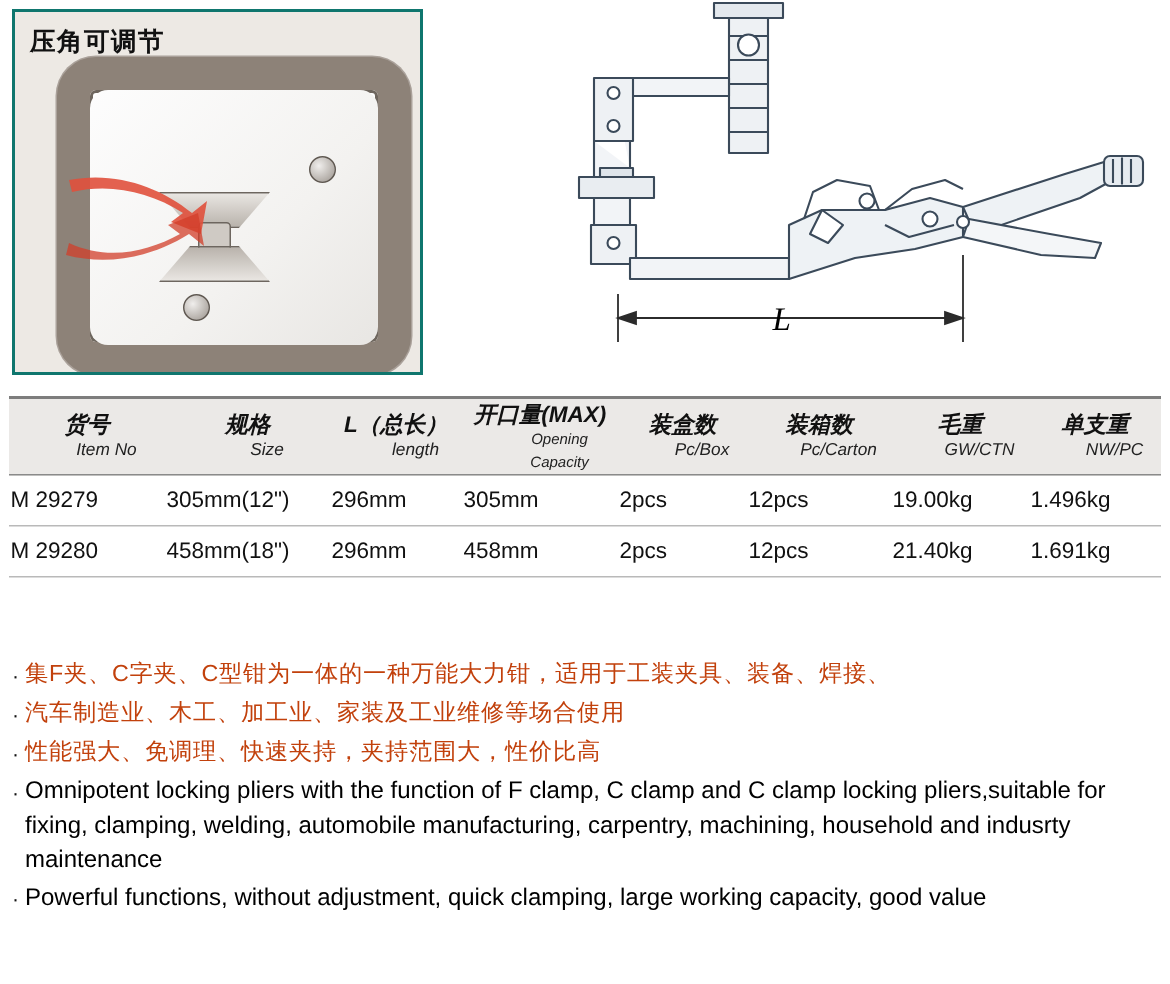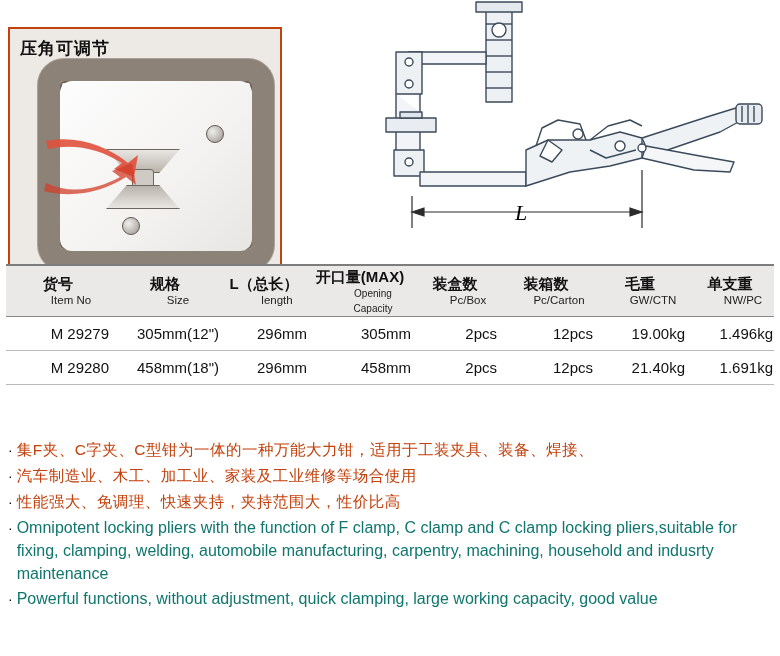--- a/index.html
+++ b/index.html
@@ -24,24 +24,24 @@
   .top-area {
     position: relative;
     height: 262px;
     width: 780px;
   }
 
   
   .photo-box {
     position: absolute;
     left: 8px;
-    top: 27px;
+    top: 6px;
     width: 270px;
     height: 240px;
-    border: 2px solid #c2410c;
+    border: 2px solid #0f766e;
     background: #ede9e4;
     overflow: hidden;
   }
   .photo-label {
     position: absolute;
     left: 10px;
     top: 8px;
     font-size: 17px;
     font-weight: bold;
     color: #111;
@@ -144,20 +144,21 @@
   .spec-table {
     position: absolute;
     top: 266px;
     left: 6px;
     width: 768px;
     border-collapse: collapse;
     font-size: 14px;
   }
   .spec-table thead tr.head-row {
     background: #ebe9e7;
+    font-style: italic;
   }
   .spec-table th {
     font-weight: normal;
     padding: 0;
     text-align: center;
     vertical-align: middle;
     height: 50px;
   }
   .th-cn {
     display: block;
@@ -170,21 +171,21 @@
     display: block;
     font-size: 11.5px;
     color: #222;
     line-height: 15px;
     padding-left: 26px;
   }
   .th-en.small {
     font-size: 10px;
   }
   .spec-table tbody td {
-    text-align: right;
+    text-align: left;
     font-size: 15px;
     height: 31px;
     border-bottom: 1px solid #b9b9b9;
     color: #111;
     margin-top: 20px;
   }
   .spec-table tbody tr:first-child td {
     border-top: 1px solid #8a8a8a;
   }
   .rule-top {
@@ -217,21 +218,21 @@
   }
   .note-cn {
     font-size: 15.5px;
     line-height: 24px;
     letter-spacing: 0.5px;
     color: #c2410c;
   }
   .note-en {
     font-size: 16px;
     line-height: 23px;
-    color: #0f766e;
+    color: #000000;
     font-family: "Liberation Sans", sans-serif;
   }
 </style>
 </head>
 <body>
 
 <div class="page">
 
   <div class="top-area">
 

